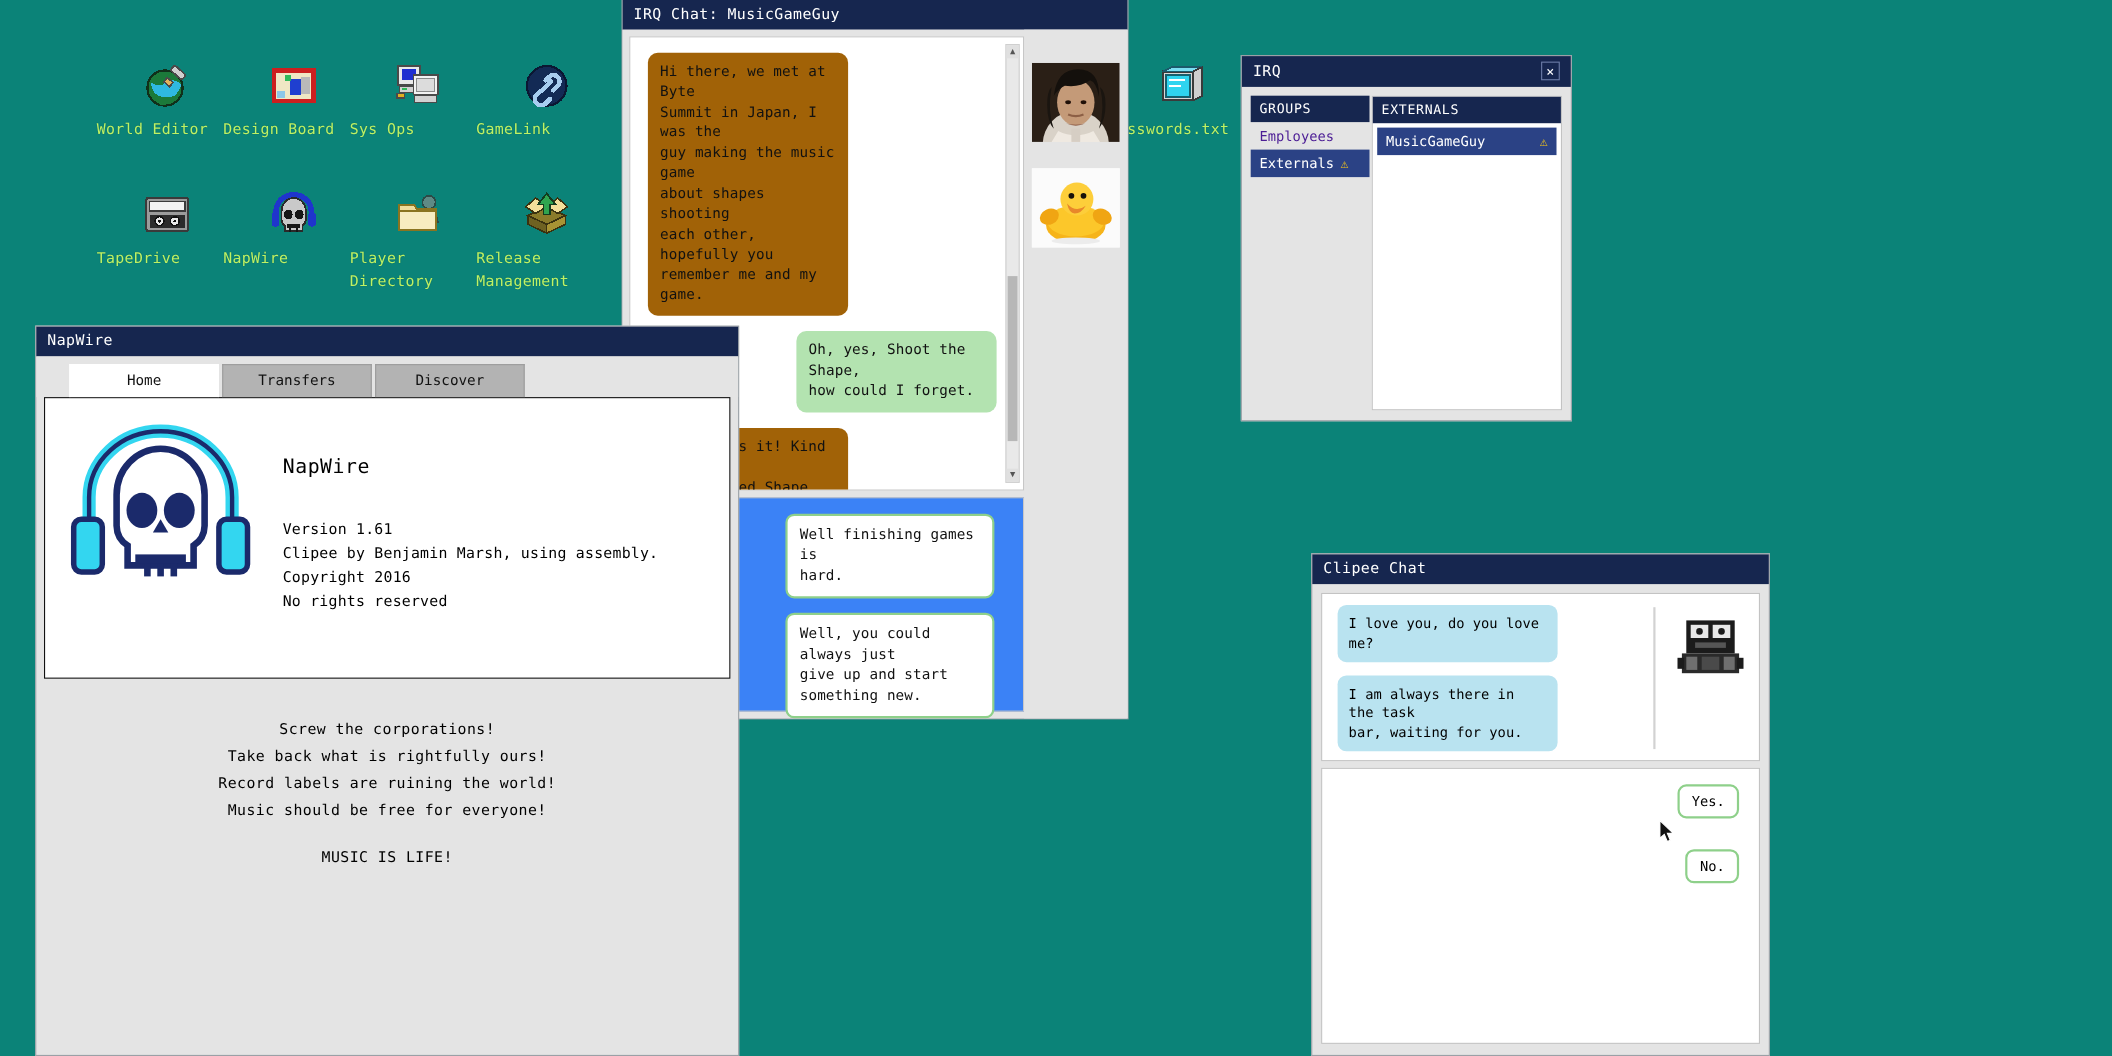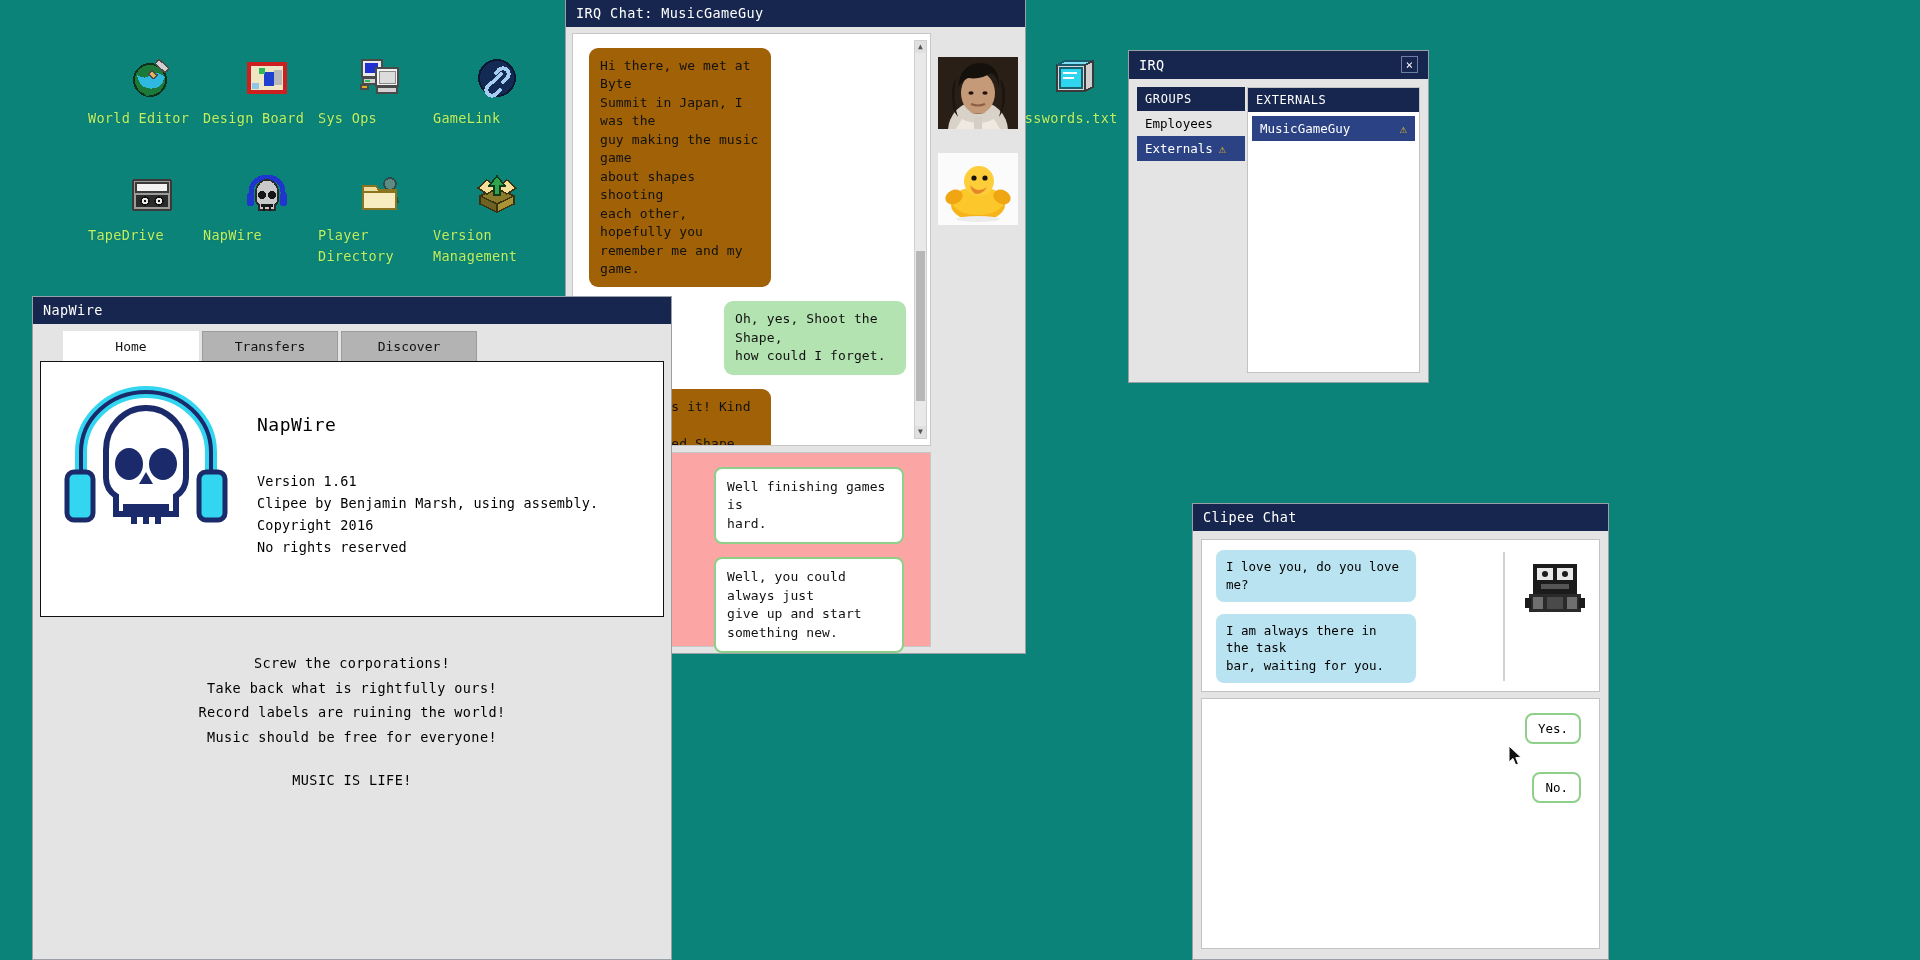--- a/index.html
+++ b/index.html
@@ -42,21 +42,21 @@
   #irqchat { left:566px; top:0; width:459px; height:653px;
              box-shadow:0 0 0 1px #9aa0a6; }
   #irqchat .body { display:flex; height:calc(100% - 27px); background:#e4e4e4; }
   .chatcol { flex:1; display:flex; flex-direction:column; min-width:0; }
   .msgpane {
     background:#ffffff; flex:1; overflow:hidden; position:relative;
     margin:6px 0 0 6px; padding:14px 24px 10px 16px;
     border:1px solid #c7c7c7;
   }
   .suggestpane {
-    background:#fca5a5; height:195px; margin:6px 0 6px 6px;
+    background:#3b82f6; height:195px; margin:6px 0 6px 6px;
     border:1px solid #c7c7c7; padding:14px 26px 10px 16px;
     display:flex; flex-direction:column; align-items:flex-end; gap:13px;
   }
   .bubble {
     max-width:182px; padding:9px 11px; border-radius:9px;
     font-size:13px; line-height:1.42; color:#111; letter-spacing:.1px;
     white-space:pre-wrap;
   }
   .bubble.them { background:#a16207; align-self:flex-start; }
   .bubble.me   { background:#b3e3b0; align-self:flex-end; }
@@ -85,21 +85,21 @@
   #irqwin { left:1128px; top:50px; width:301px; height:333px;
             border:1px solid #9aa0a6; }
   #irqwin .panes { display:flex; padding:8px; gap:2px; height:calc(100% - 29px); }
   .pane-groups { width:108px; background:#e4e4e4; }
   .pane-ext { flex:1; background:#ffffff; border:1px solid #c3c3c3; }
   .paneheader {
     background:#16264f; color:#fff; font-size:12px;
     padding:5px 8px; letter-spacing:.6px;
   }
   .listitem {
-    padding:5px 8px; font-size:12.5px; color:#000000; cursor:pointer;
+    padding:5px 8px; font-size:12.5px; color:#4c1d95; cursor:pointer;
     display:flex; align-items:center; gap:6px;
   }
   .listitem.sel { background:#2b4285; color:#ffffff; }
   .warn { font-size:12px; }
   .extwrap { padding:4px; }
   .extitem {
     background:#2b4285; color:#fff; font-size:12.5px;
     padding:5px 8px; display:flex; align-items:center;
     justify-content:space-between; cursor:pointer;
   }
@@ -237,21 +237,21 @@
     </div>
     <div class="dicon" style="left: 433px; top: 172px;">
       <div class="glyph"><svg width="46" height="46" viewBox="0 0 46 46" shape-rendering="crispEdges">
           <path d="M23 32 l-17-8 l17-8 l17 8z" fill="#8a7b2a" stroke="#3a3210" stroke-width="1.6"></path>
           <path d="M6 24 l17 8 v8 l-17-8z" fill="#6e6222" stroke="#3a3210" stroke-width="1.4"></path>
           <path d="M40 24 l-17 8 v8 l17-8z" fill="#a89434" stroke="#3a3210" stroke-width="1.4"></path>
           <path d="M4 16 l9-8 l10 8 l-10 6z" fill="#f2e09a" stroke="#3a3210" stroke-width="1.4"></path>
           <path d="M42 16 l-9-8 l-10 8 l10 6z" fill="#f2e09a" stroke="#3a3210" stroke-width="1.4"></path>
           <path d="M23 4 l8 10 h-5 v9 h-6 v-9 h-5z" fill="#2fa44f" stroke="#123b1e" stroke-width="1.6"></path>
         </svg></div>
-      <span class="lbl">Version Management</span>
+      <span class="lbl">Release Management</span>
     </div>
     <div class="dicon" style="left: 1008px; top: 55px;">
       <div class="glyph"><svg width="46" height="46" viewBox="0 0 46 46" shape-rendering="crispEdges">
           <rect x="8" y="10" width="28" height="26" fill="#d9d9d9" stroke="#3a3a3a" stroke-width="2"></rect>
           <path d="M8 10 l8-4 h28 l-8 4z" fill="#7adff2" stroke="#1b5a6b" stroke-width="1.6"></path>
           <path d="M36 10 l8-4 v26 l-8 4z" fill="#cfcfcf" stroke="#3a3a3a" stroke-width="1.6"></path>
           <rect x="11" y="13" width="22" height="20" fill="#2fd4ef" stroke="#17606e" stroke-width="1.4"></rect>
           <rect x="14" y="17" width="14" height="2" fill="#ffffff"></rect>
           <rect x="14" y="22" width="11" height="2" fill="#ffffff"></rect>
         </svg></div>

